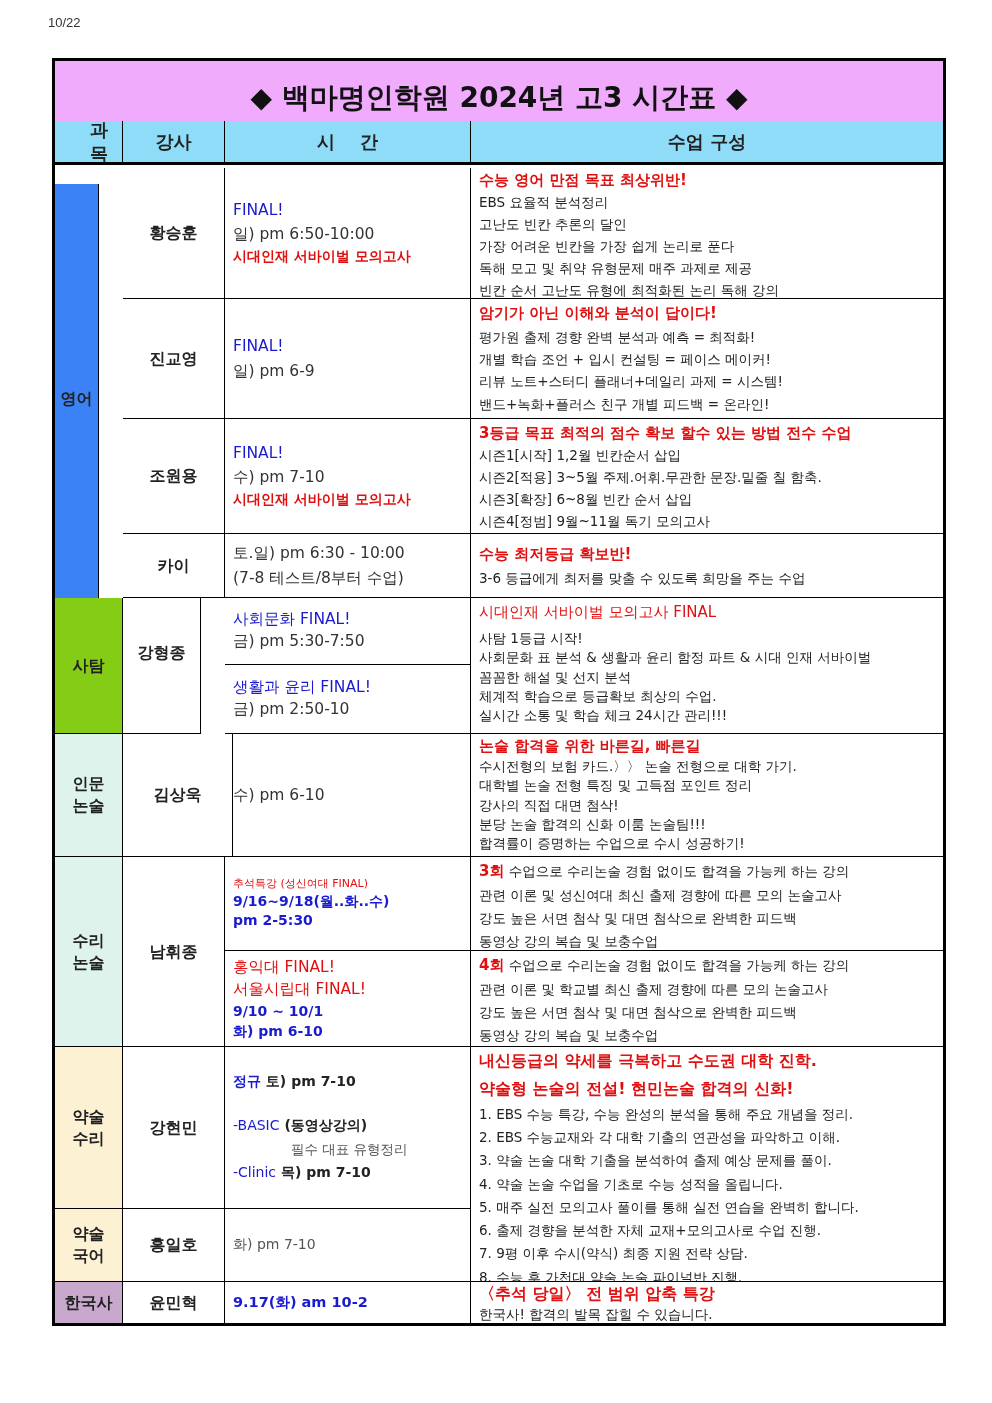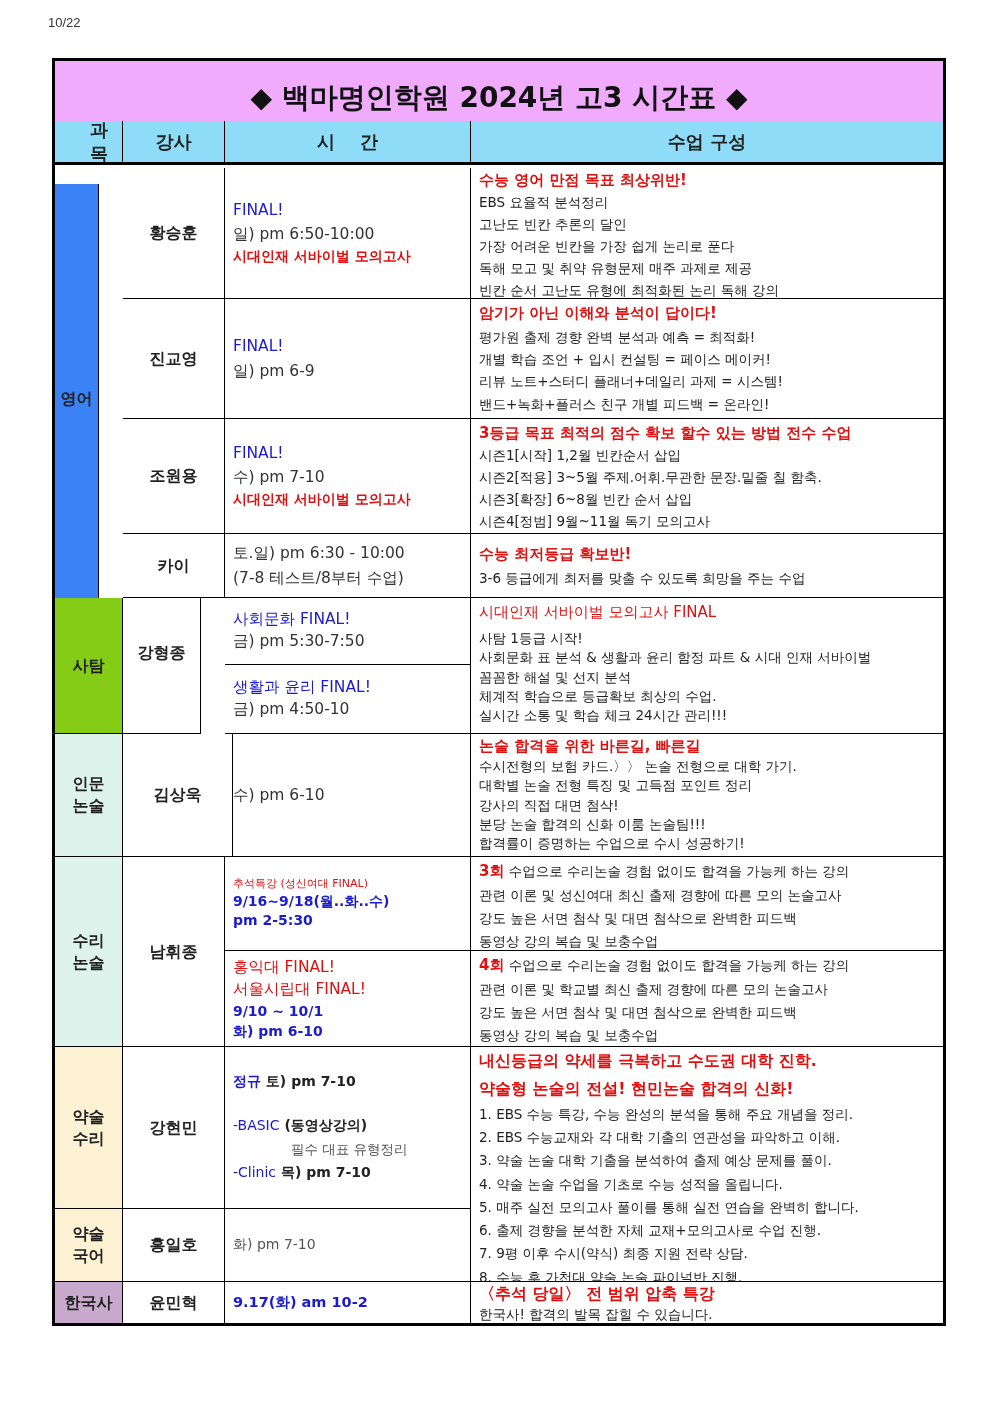--- a/index.html
+++ b/index.html
@@ -81,21 +81,21 @@
   <div class="cell time" style="left:170px;top:473px;width:246px;height:64px;">
     <div>토.일) pm 6:30 - 10:00</div>
     <div>(7-8 테스트/8부터 수업)</div>
   </div>
   <div class="cell time" style="left:170px;top:537px;width:246px;height:67px;line-height:1.4;">
     <div class="blue">사회문화 FINAL!</div>
     <div>금) pm 5:30-7:50</div>
   </div>
   <div class="cell time" style="left:170px;top:604px;width:246px;height:69px;line-height:1.4;">
     <div class="blue">생활과 윤리 FINAL!</div>
-    <div>금) pm 4:50-10</div>
+    <div>금) pm 2:50-10</div>
   </div>
   <div class="cell time" style="left:170px;top:673px;width:246px;height:123px;">
     <div>수) pm 6-10</div>
   </div>
   <div class="cell time" style="left:170px;top:796px;width:246px;height:94px;line-height:1.4;font-size:14px;">
     <div class="redn" style="font-size:11px;">추석특강 (성신여대 FINAL)</div>
     <div class="blue bb">9/16~9/18(월..화..수)</div>
     <div class="blue bb">pm 2-5:30</div>
   </div>
   <div class="cell time" style="left:170px;top:890px;width:246px;height:96px;line-height:1.45;font-size:14px;">

